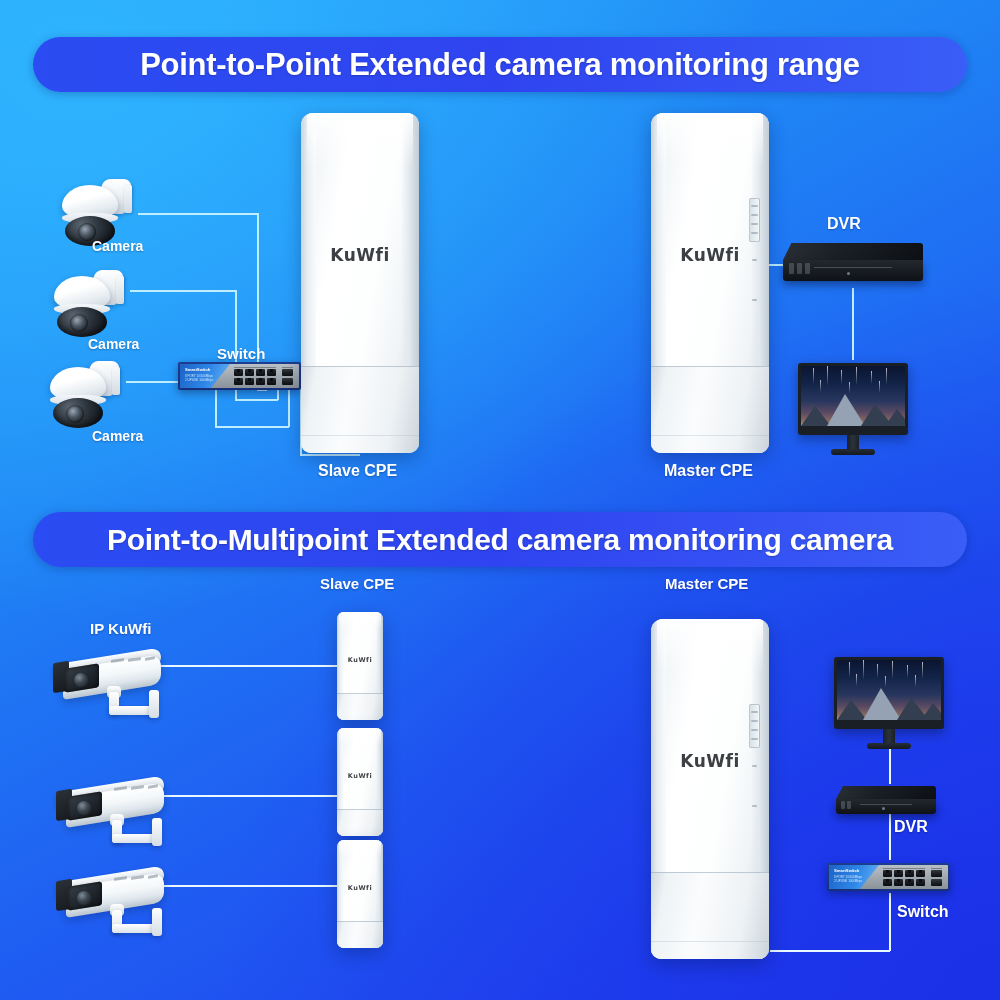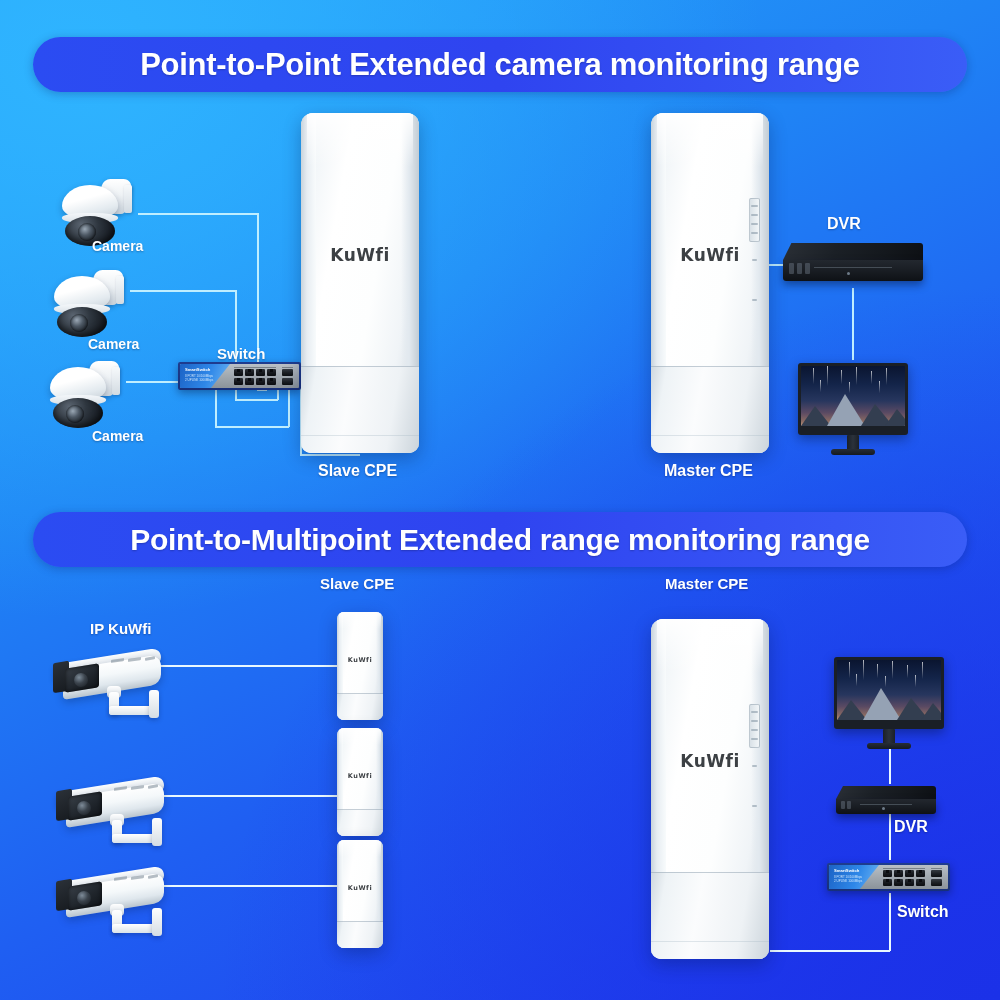--- a/index.html
+++ b/index.html
@@ -482,21 +482,21 @@
     <div class="peak dark" style="left:0px;  --bl:14px; --br:16px; --bh:20px;"></div>
     <div class="peak lit" style="left:26px; --bl:18px; --br:20px; --bh:32px;"></div>
     <div class="peak dark" style="left:60px; --bl:14px; --br:18px; --bh:22px;"></div>
     <div class="peak dark" style="left:84px; --bl:12px; --br:14px; --bh:17px;"></div>
   </div>
   <div class="neck" style="left:49px; top:72px; width:12px; height:15px;"></div>
   <div class="foot" style="left:33px; top:86px; width:44px; height:6px;"></div>
 </div>
 
 <div class="banner" id="banner2">
-  <span class="banner-text">Point-to-Multipoint Extended range monitoring range</span>
+  <span class="banner-text">Point-to-Multipoint Extended camera monitoring camera</span>
 </div>
 
 <div class="lbl sz15" style="left:320px; top:575px;">Slave CPE</div>
 <div class="lbl sz15" style="left:665px; top:575px;">Master CPE</div>
 <div class="lbl sz15" style="left:90px; top:620px;">IP KuWfi</div>
 
 <div class="cable h w" style="left:145px; top:665px; width:195px;"></div>
 <div class="cable h w" style="left:160px; top:795px; width:180px;"></div>
 <div class="cable h w" style="left:160px; top:885px; width:180px;"></div>
 

